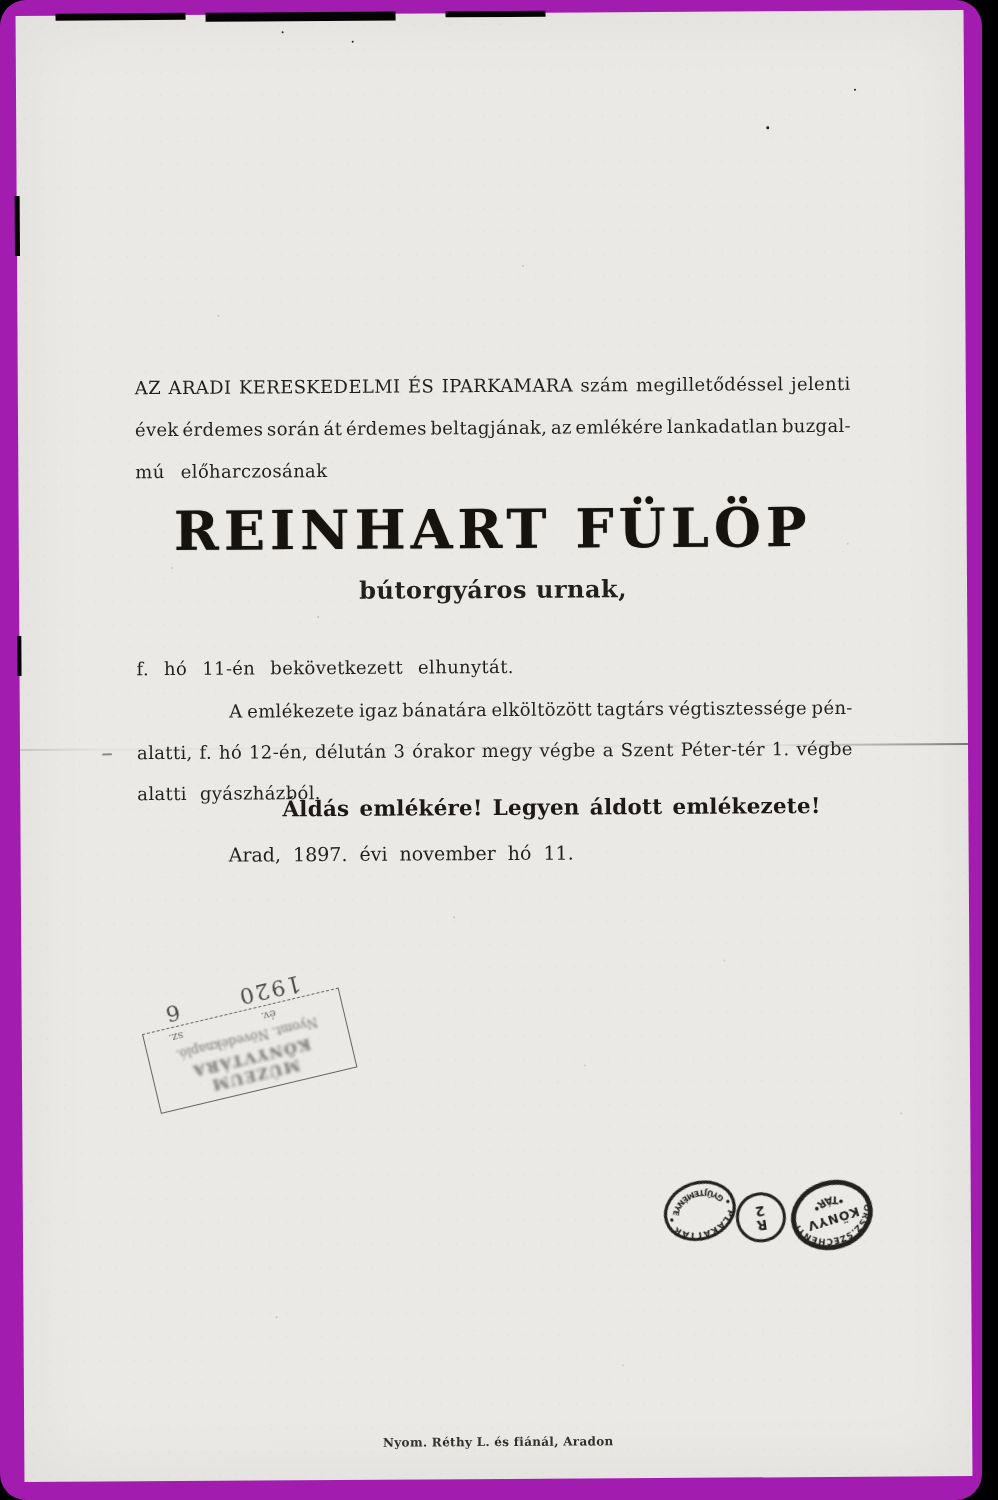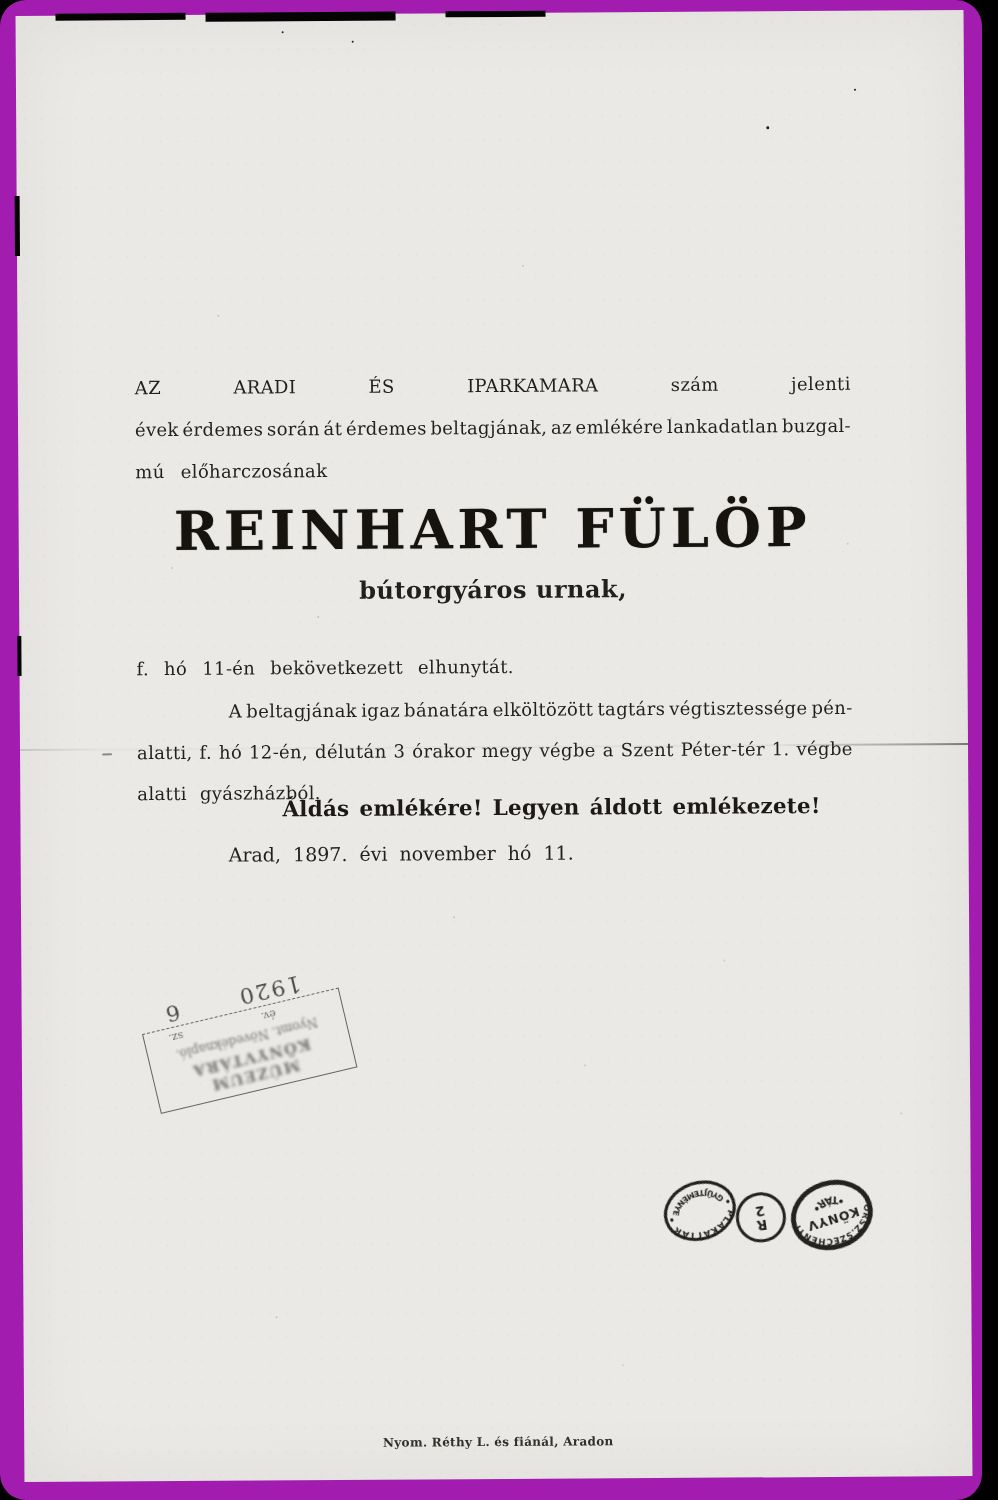--- a/index.html
+++ b/index.html
@@ -94,23 +94,25 @@
     <div class="speck" style="left:878px;top:1102px;width:2px;height:2px;opacity:.22;"></div>
     <div class="speck" style="left:152px;top:552px;width:2px;height:2px;opacity:.2;"></div>
     <div class="speck" style="left:762px;top:702px;width:2px;height:2px;opacity:.22;"></div>
 
     <section>
 
       <div class="para p1">
         <div class="jline">
             <span>AZ</span>
             <span>ARADI</span>
+            <span>KERESKEDELMI</span>
             <span>ÉS</span>
             <span>IPARKAMARA</span>
             <span>szám</span>
+            <span>megilletődéssel</span>
             <span>jelenti</span>
           </div>
         <div class="jline">
             <span>évek</span>
             <span>érdemes</span>
             <span>során</span>
             <span>át</span>
             <span>érdemes</span>
             <span>beltagjának,</span>
             <span>az</span>
@@ -122,21 +124,21 @@
       </div>
 
       <h1 class="title">REINHART FÜLÖP</h1>
       <div class="subtitle">bútorgyáros urnak,</div>
 
       <div class="pline death">f. hó 11-én bekövetkezett elhunytát.</div>
 
       <div class="para p2">
         <div class="jline indent">
             <span>A</span>
-            <span>beltagjának</span>
+            <span>emlékezete</span>
             <span>igaz</span>
             <span>bánatára</span>
             <span>elköltözött</span>
             <span>tagtárs</span>
             <span>végtisztessége</span>
             <span>pén-</span>
           </div>
         <div class="jline">
             <span>alatti,</span>
             <span>f.</span>

